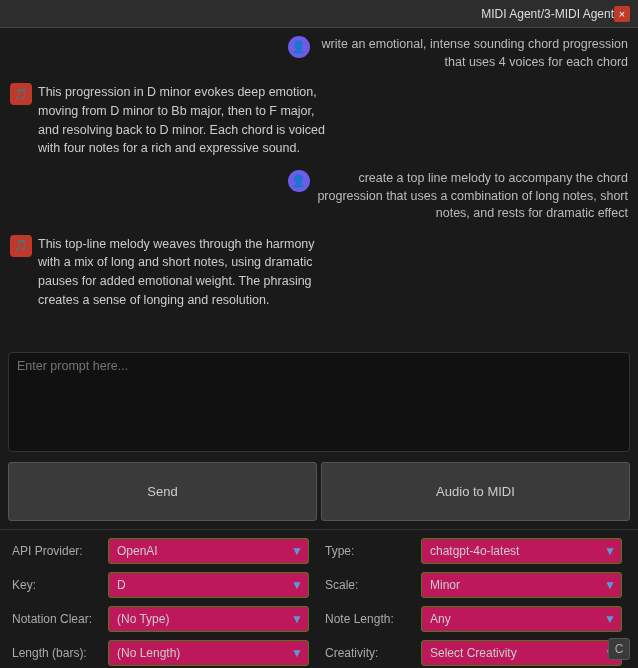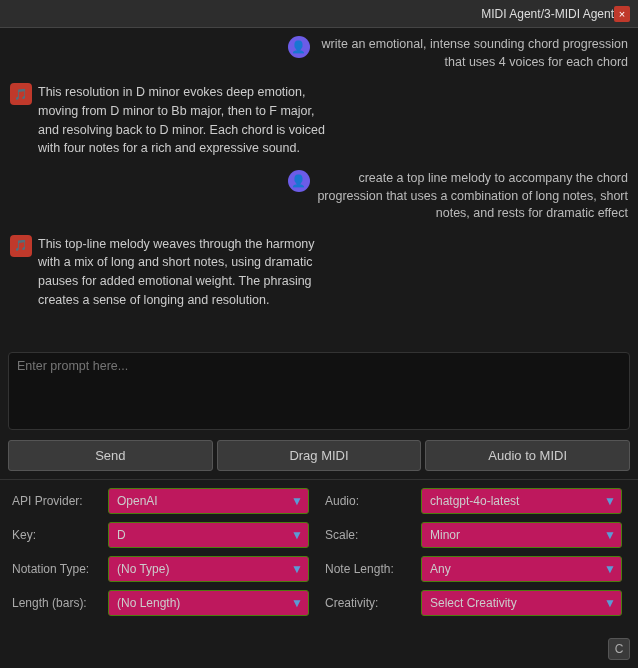--- a/index.html
+++ b/index.html
@@ -98,21 +98,21 @@
       align-items: center;
       justify-content: center;
       flex-shrink: 0;
       font-size: 11px;
     }
     .prompt-area {
       margin: 4px 8px 6px 8px;
       background: #111;
       border: 1px solid #333;
       border-radius: 4px;
-      height: 78px;
+      height: 100px;
       padding: 6px 8px;
     }
     .prompt-area textarea {
       width: 100%;
       height: 100%;
       background: transparent;
       border: none;
       outline: none;
       color: #666;
       font-size: 12.5px;
@@ -121,21 +121,21 @@
     }
     .btn-row {
       display: flex;
       gap: 4px;
       padding: 4px 8px 8px 8px;
     }
     .btn {
       background: #3a3a3a;
       border: 1px solid #555;
       color: #ccc;
-      padding: 7px 0;
+      padding: 21px 0;
       cursor: pointer;
       border-radius: 3px;
       font-size: 13px;
       flex: 1;
     }
     .settings-section {
       padding: 8px 16px 6px 12px;
       border-top: 1px solid #333;
     }
     .settings-grid {
@@ -207,21 +207,21 @@
 <div class="chat-area" id="chat-area">
 <div class="msg-row user">
       <div class="user-bubble">
         <div class="user-icon">👤</div>
         <span>write an emotional, intense sounding chord progression that uses 4 voices for each chord</span>
       </div>
     </div>
     <div class="msg-row agent">
       <div class="agent-bubble">
         <div class="agent-icon">🎵</div>
-        <span>This resolution in D minor evokes deep emotion, moving from D minor to Bb major, then to F major, and resolving back to D minor. Each chord is voiced with four notes for a rich and expressive sound.</span>
+        <span>This progression in D minor evokes deep emotion, moving from D minor to Bb major, then to F major, and resolving back to D minor. Each chord is voiced with four notes for a rich and expressive sound.</span>
       </div>
     </div>
     <div class="msg-row user">
       <div class="user-bubble">
         <div class="user-icon">👤</div>
         <span>create a top line melody to accompany the chord progression that uses a combination of long notes, short notes, and rests for dramatic effect</span>
       </div>
     </div>
     <div class="msg-row agent">
       <div class="agent-bubble">
@@ -230,41 +230,40 @@
       </div>
     </div>
   </div>
 
 <div class="prompt-area">
   <textarea placeholder="Enter prompt here..." style=""></textarea>
 </div>
 
 <div class="btn-row">
   <button class="btn">Send</button>
-  <button class="btn">Drag MIDI</button>
   <button class="btn">Audio to MIDI</button>
 </div>
 
 <div class="settings-section">
   <div class="settings-grid">
 
     <div class="setting-row">
       <span class="setting-label">API Provider:</span>
       <div class="select-wrapper">
         <select>
           <option>OpenAI</option>
           <option>Anthropic</option>
           <option>Local</option>
         </select>
         <span class="select-arrow">▼</span>
       </div>
     </div>
 
     <div class="setting-row">
-      <span class="setting-label">Audio:</span>
+      <span class="setting-label">Type:</span>
       <div class="select-wrapper">
         <select>
           <option>chatgpt-4o-latest</option>
           <option>gpt-4</option>
           <option>gpt-3.5-turbo</option>
         </select>
         <span class="select-arrow">▼</span>
       </div>
     </div>
 
@@ -285,21 +284,21 @@
       <div class="select-wrapper">
         <select>
           <option>Major</option><option selected="">Minor</option>
           <option>Harmonic Minor</option><option>Pentatonic</option>
         </select>
         <span class="select-arrow">▼</span>
       </div>
     </div>
 
     <div class="setting-row">
-      <span class="setting-label">Notation Type:</span>
+      <span class="setting-label">Notation Clear:</span>
       <div class="select-wrapper">
         <select>
           <option selected="">(No Type)</option><option>Jazz</option>
           <option>Classical</option><option>Pop</option>
         </select>
         <span class="select-arrow">▼</span>
       </div>
     </div>
 
     <div class="setting-row">

